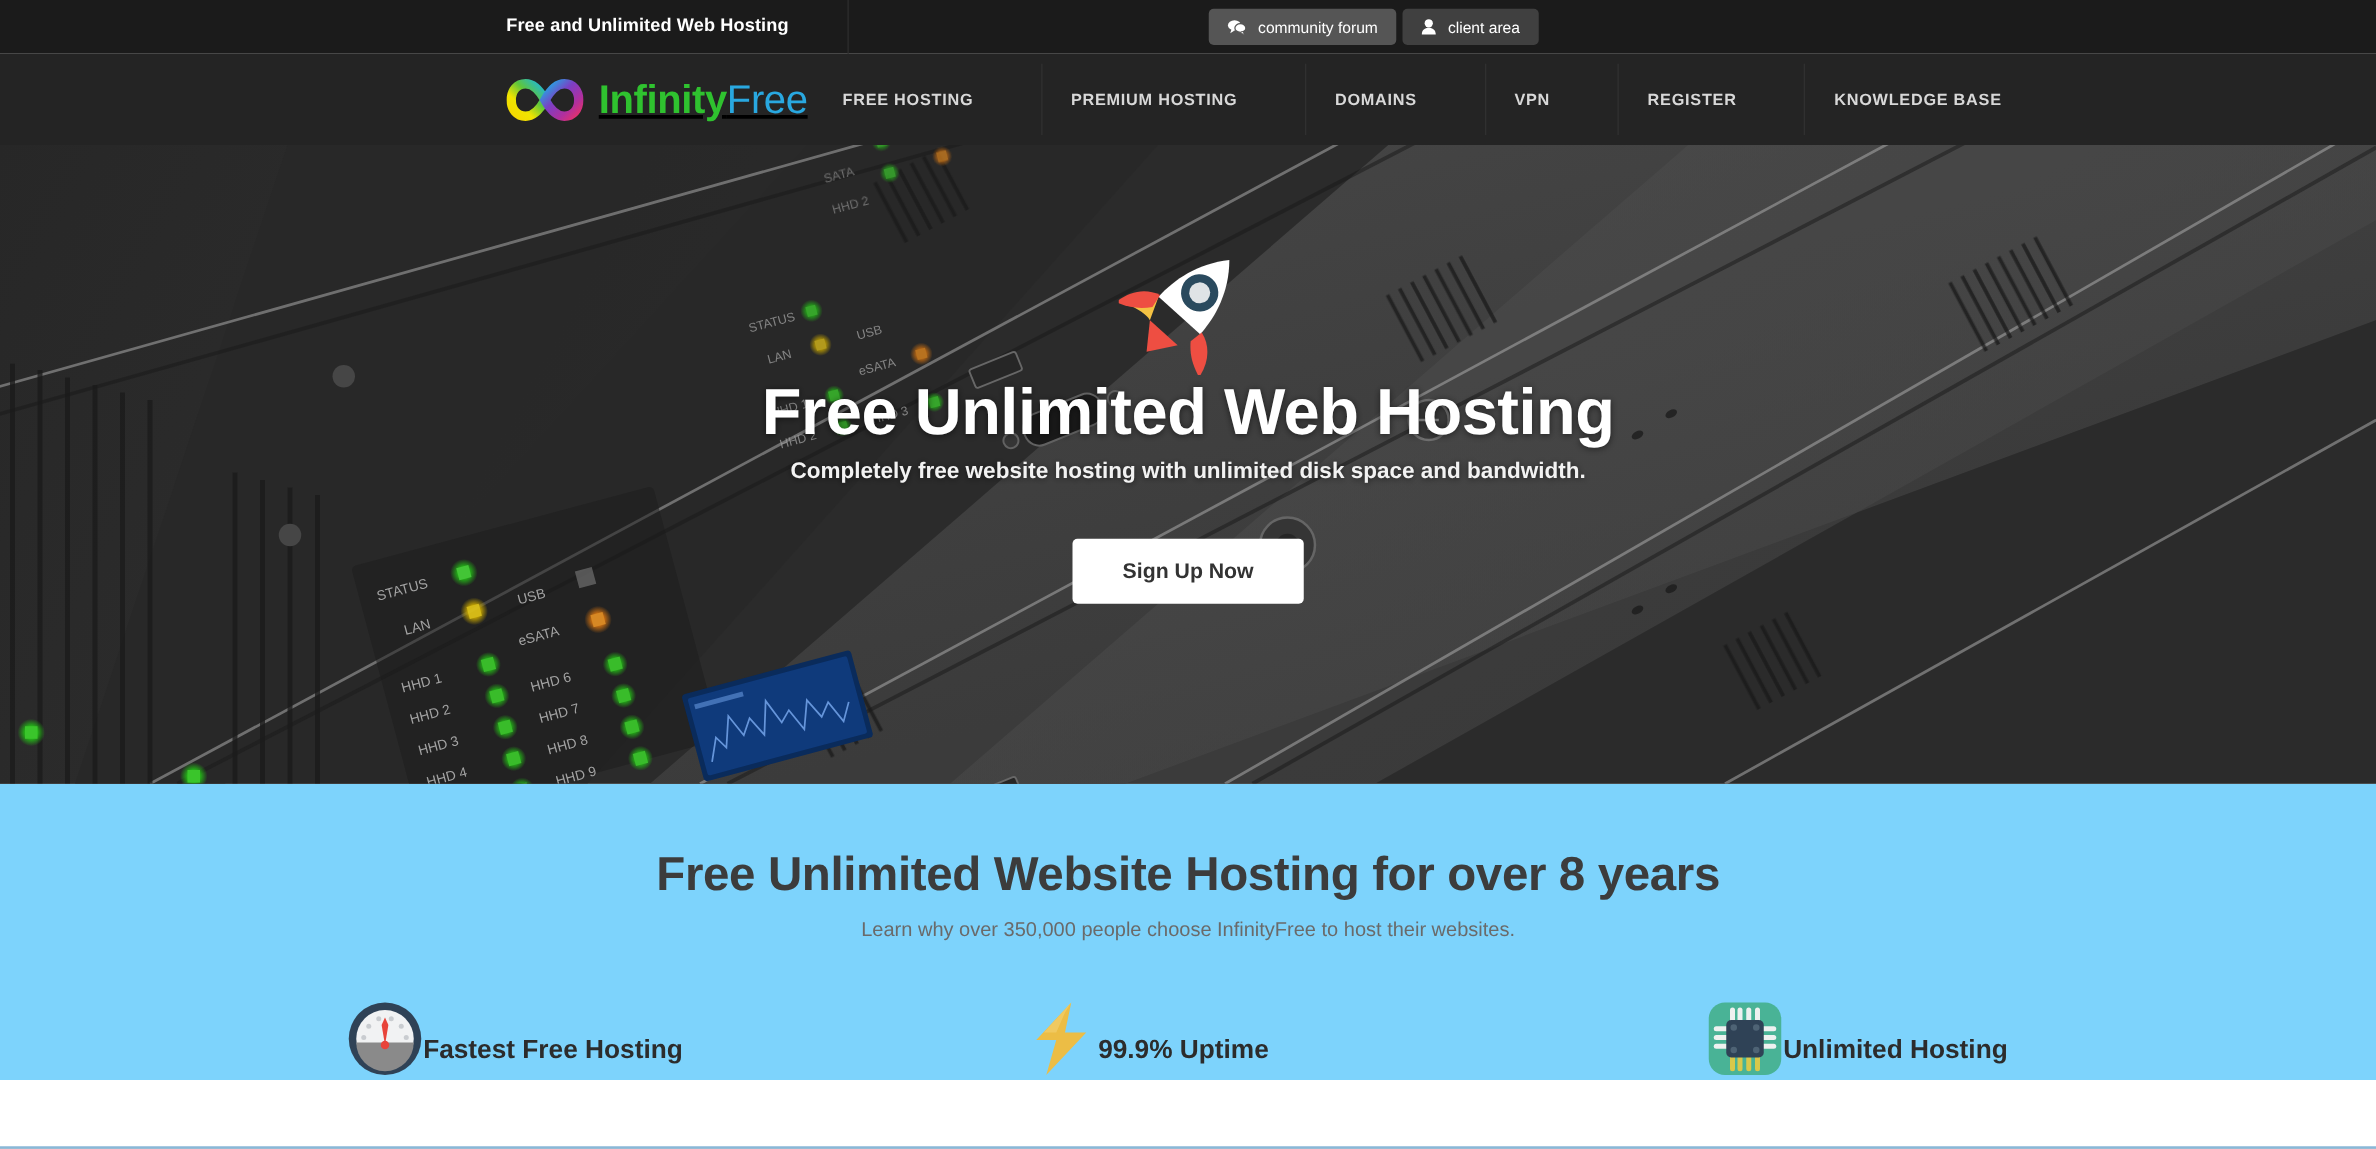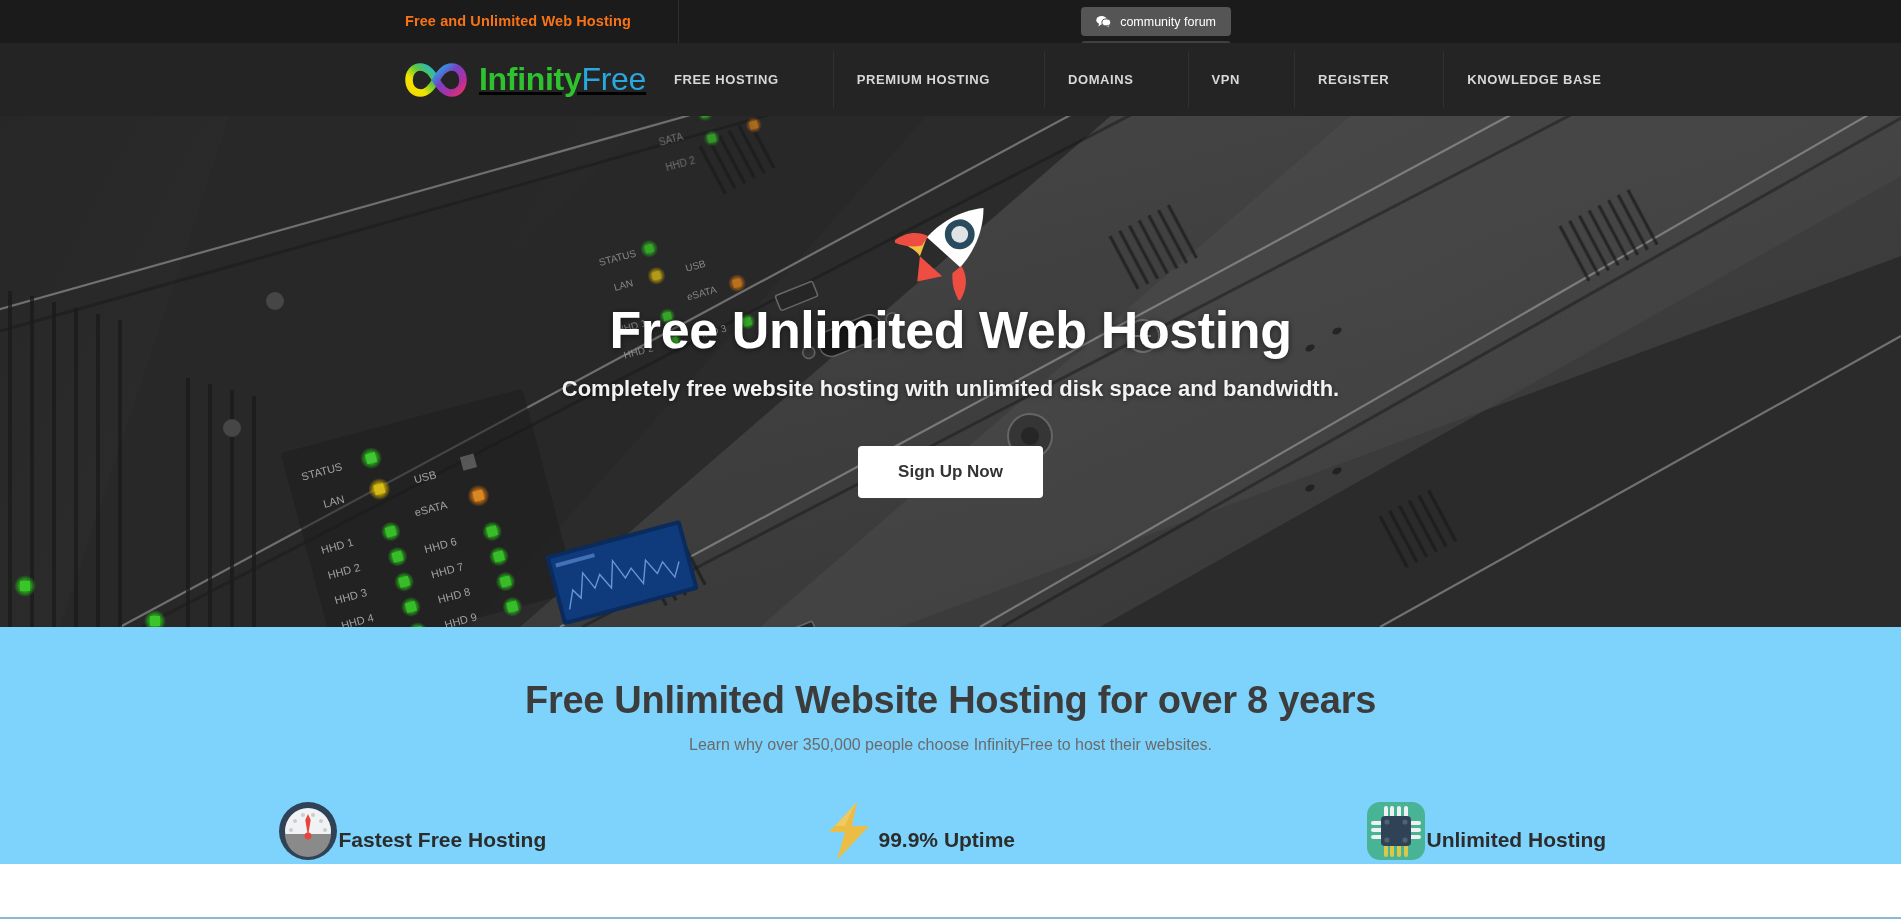--- a/index.html
+++ b/index.html
@@ -19,38 +19,37 @@
     position: relative;
   }
   .topbar-title {
     position: absolute;
     left: 405px;
     top: 0;
     height: 43px;
     line-height: 43px;
     font-size: 14.5px;
     font-weight: bold;
-    color: #f97316;
+    color: #ffffff;
     letter-spacing: .1px;
   }
   .topbar-divider {
     position: absolute;
     left: 678px;
     top: 0;
     width: 1px;
     height: 43px;
     background: #2e2e2e;
   }
   .topbar-actions {
     position: absolute;
     right: 670px;
     top: 7px;
     display: flex;
     gap: 5px;
-    flex-direction: column;
   }
   .tb-btn {
     display: flex;
     align-items: center;
     gap: 9px;
     height: 29px;
     padding: 0 15px;
     border-radius: 4px;
     font-size: 12.5px;
     color: #ffffff;
@@ -136,22 +135,22 @@
   .rocket { margin-top: 72px; width: 112px; height: 112px; }
   .hero-title {
     margin-top: 0;
     font-size: 52px;
     font-weight: bold;
     color: #ffffff;
     letter-spacing: -.4px;
     text-shadow: 0 1px 6px rgba(0,0,0,.55);
   }
   .hero-sub {
-    margin-top: 16px;
-    font-size: 22px;
+    margin-top: 6px;
+    font-size: 18px;
     font-weight: bold;
     color: #f2f2f2;
     text-shadow: 0 1px 5px rgba(0,0,0,.55);
   }
   .hero-cta {
     margin-top: 44px;
     background: #ffffff;
     color: #333333;
     border: none;
     border-radius: 4px;

